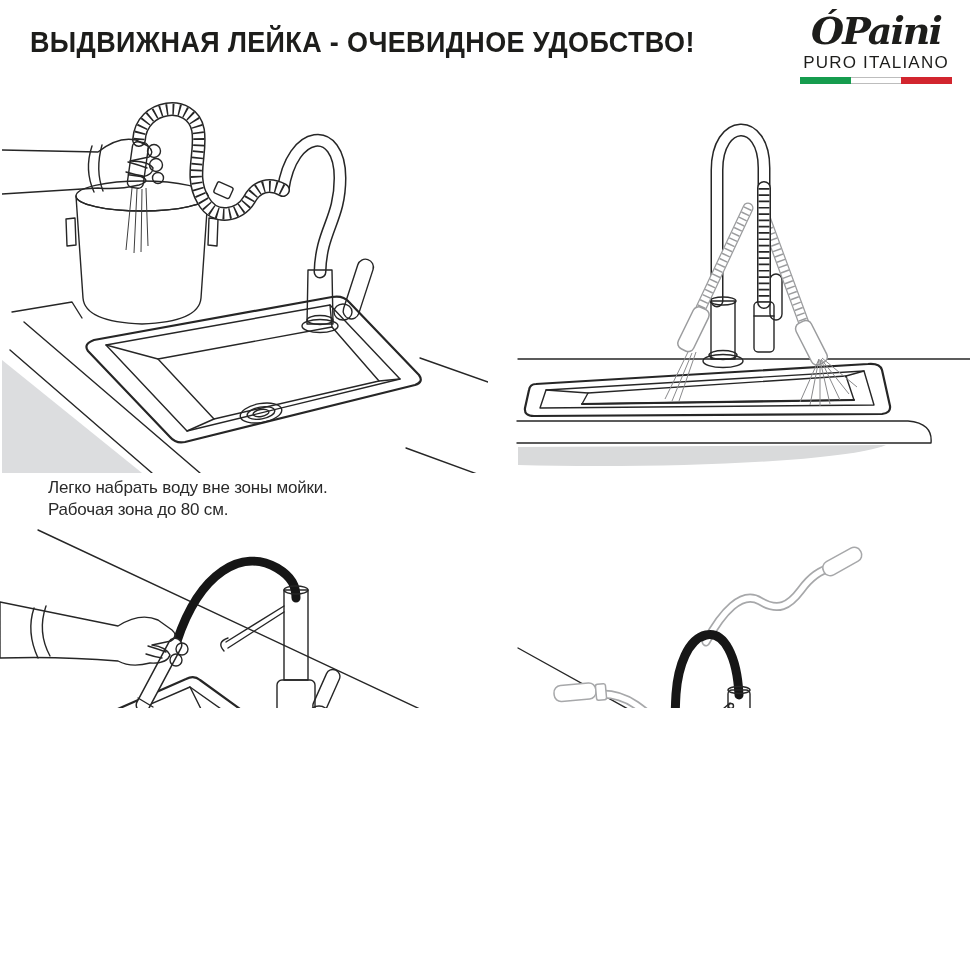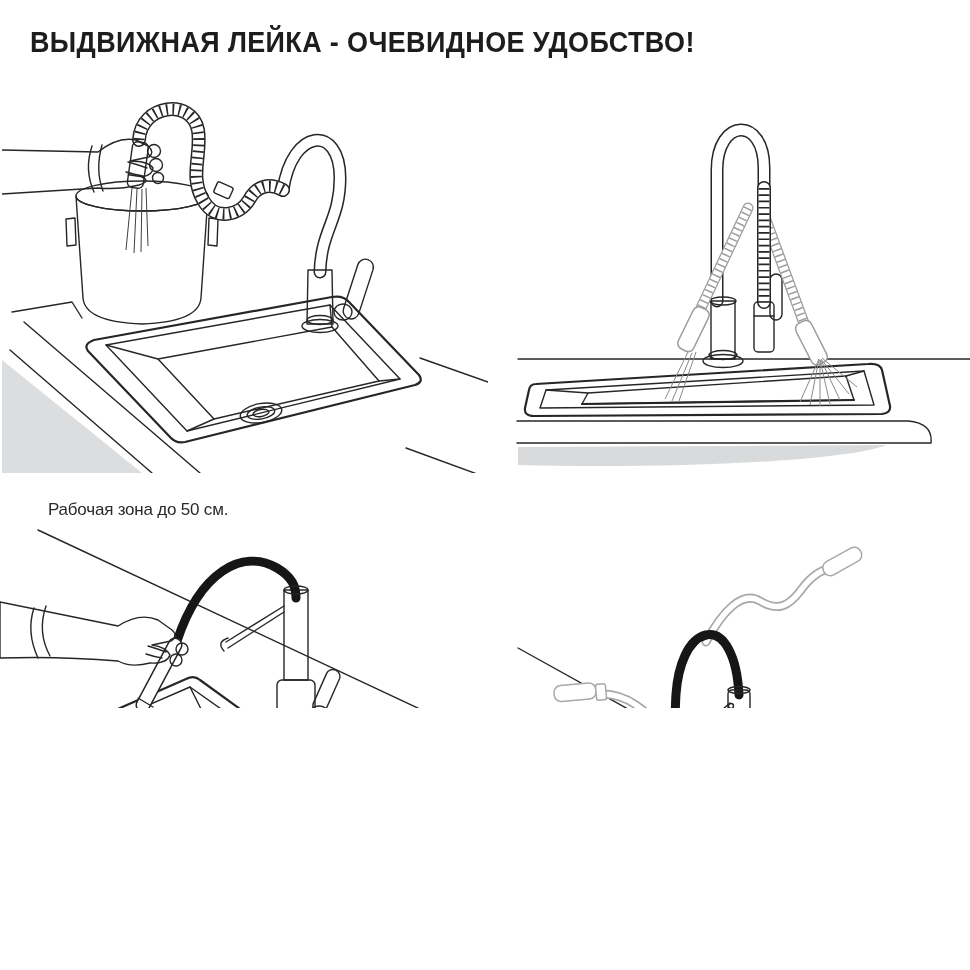--- a/index.html
+++ b/index.html
@@ -38,20 +38,29 @@
   .wg{fill:none;stroke:#8a8a8c;stroke-width:1}
   .dot{fill:#333;stroke:none}
 </style>
 </head>
 <body>
 
 <div id="page">
 
   <div class="title">ВЫДВИЖНАЯ ЛЕЙКА - ОЧЕВИДНОЕ УДОБСТВО!</div>
 
+  <div class="logo">
+    <div class="logo-brand"><span>Ó</span><span>Paini</span></div>
+    <div class="logo-tag">PURO ITALIANO</div>
+    <div class="flag">
+      <div style="background: rgb(22, 156, 78);"></div>
+      <div class="mid" style="background: rgb(255, 255, 255);"></div>
+      <div style="background: rgb(210, 37, 46);"></div>
+    </div>
+  </div>
 
   <svg viewBox="0 0 486 385" width="486" height="385" style="left:2px;top:88px">
     <g>
       <path class="ln" d="M418,270 L486,294"></path>
       <path class="ln" d="M404,360 L486,390"></path>
       <polygon fill="#dcdddf" points="0,272 140,385 0,385"></polygon>
       <path class="ln" d="M22,234 L198,385"></path>
       <path class="ln" d="M8,262 L150,385"></path>
       <path class="ln" d="M10,224 L70,214 L80,230"></path>
     </g>
@@ -279,20 +288,20 @@
     </g>
     <g transform="rotate(4 185 240)">
       <rect class="ln" fill="#fff" x="171" y="206" width="27" height="21" rx="3"></rect>
       <rect class="ln" fill="#fff" x="174" y="227" width="22" height="46" rx="7"></rect>
       <rect class="ln" fill="#fff" x="168" y="240" width="7" height="11" rx="2"></rect>
       <path class="ln" d="M176,262 L194,262"></path>
     </g>
   </svg>
 
   <div class="cap" style="left:48px;top:477px">
-    <br>
-    <span>Рабочая зона до 50 см.</span>
+    <span>Легко набрать воду вне зоны мойки.</span><br>
+    <span>Рабочая зона до 80 см.</span>
   </div>
   <div class="cap" style="left:530px;top:477px">
     <br>
   </div>
 
 </div>
 
 </body></html>

